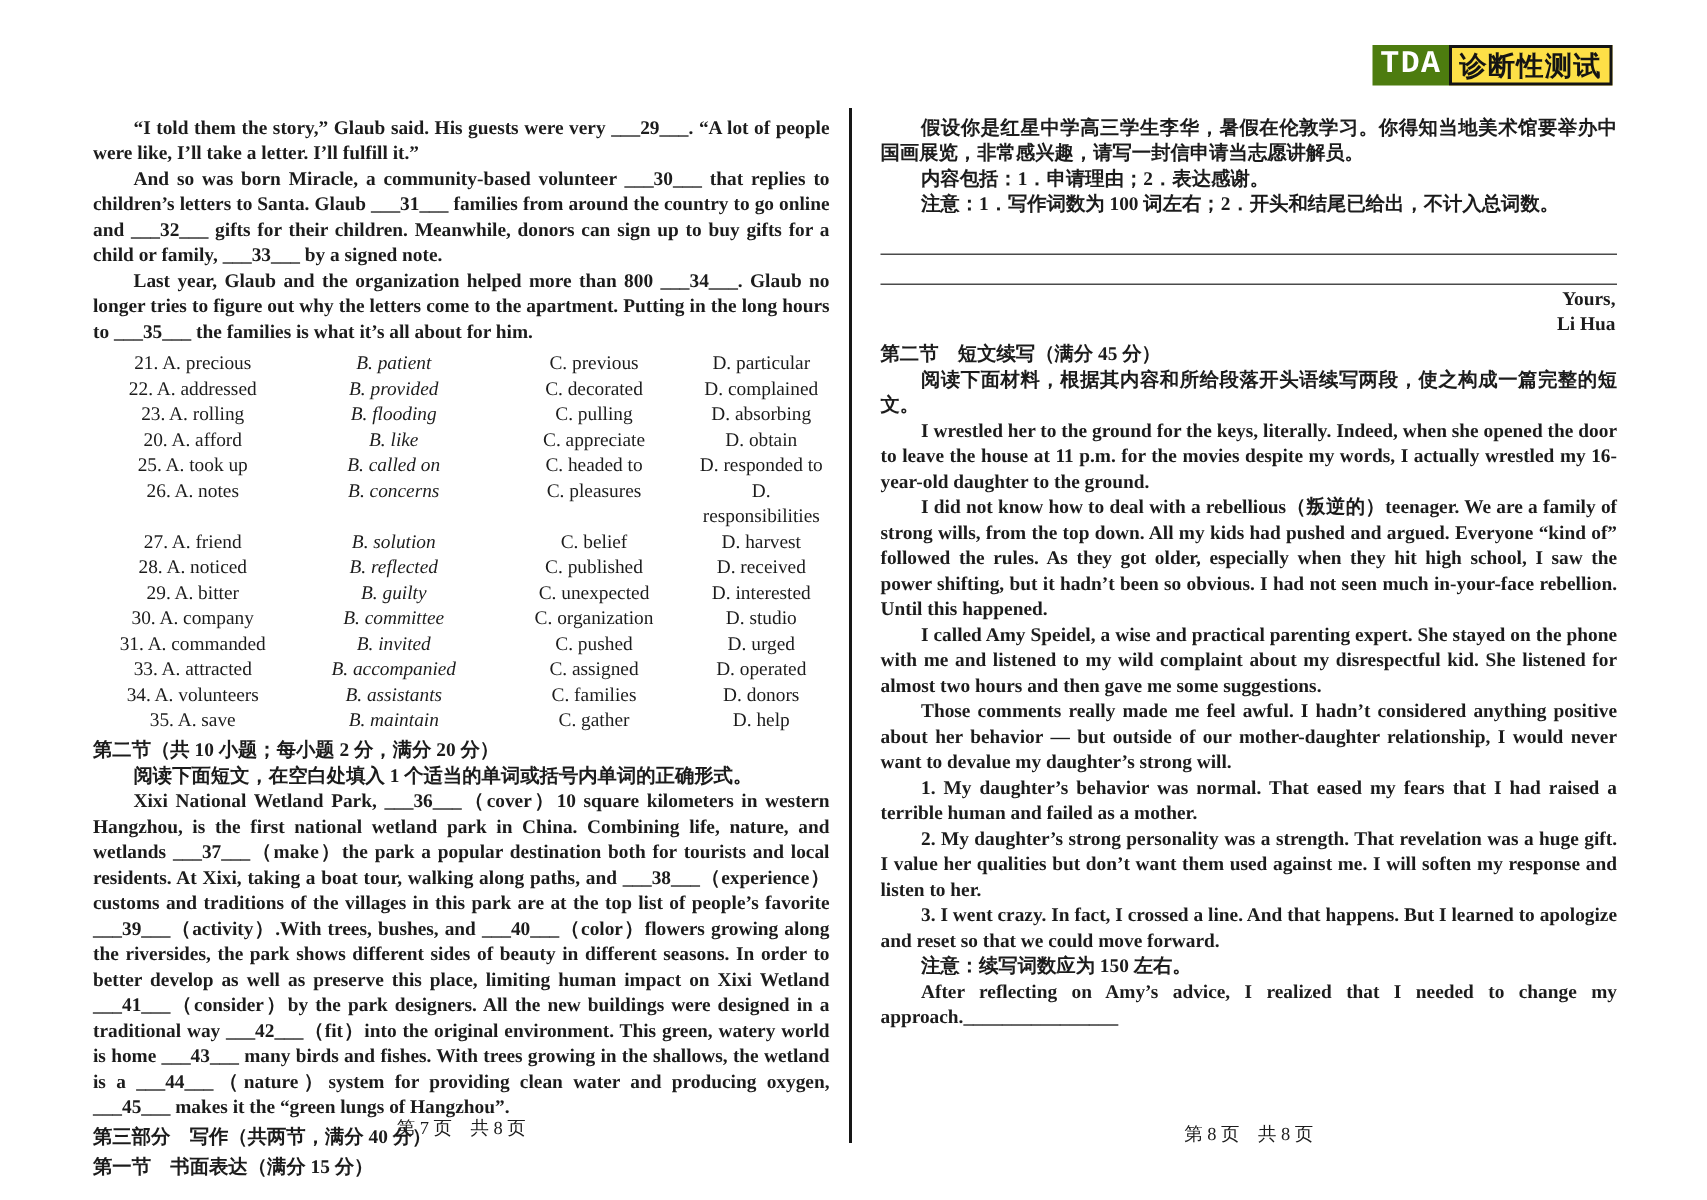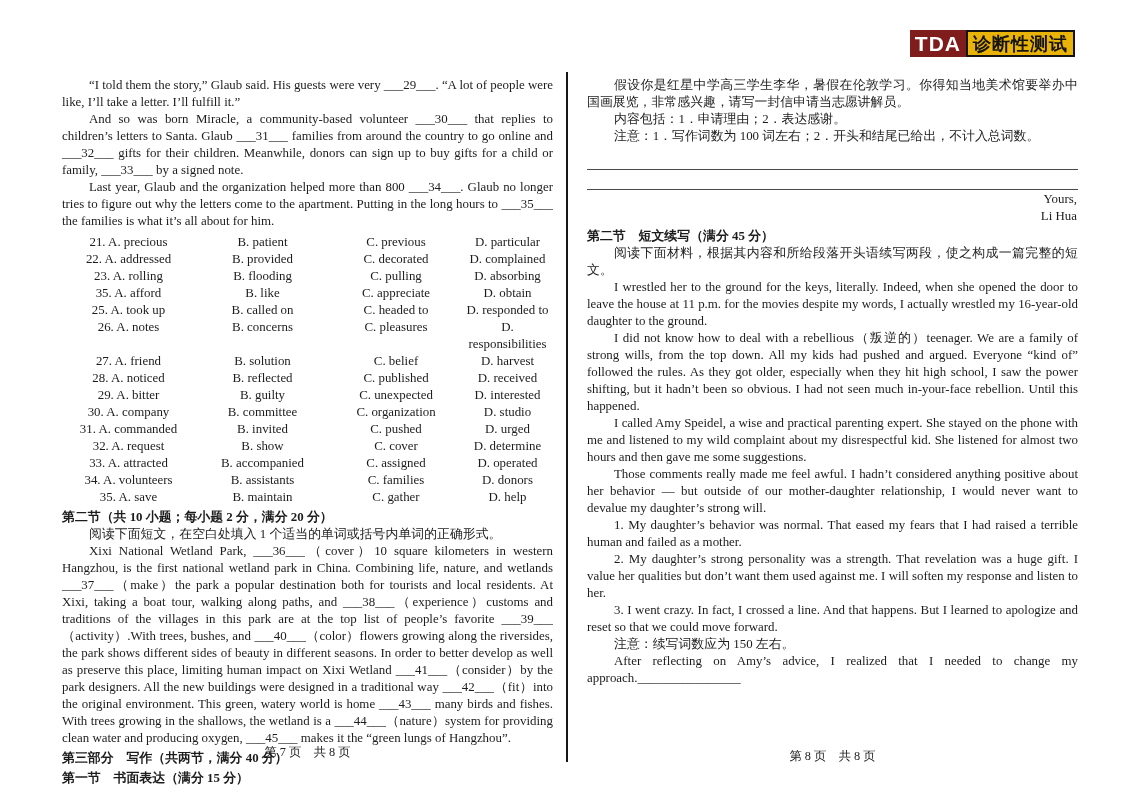--- a/index.html
+++ b/index.html
@@ -4,44 +4,44 @@
 <style>
   html,body{margin:0;padding:0;}
   body{
     width:1138px;height:800px;background:#ffffff;position:relative;
     font-family:"Liberation Serif","DejaVu Serif",serif;
     color:#1c1c1c;overflow:hidden;
   }
   .col{position:absolute;top:77px;width:491px;font-size:12.9px;line-height:17px;}
   .col-left{left:62px;}
   .col-right{left:587px;}
-  p{margin:0;text-align:justify;}
+  p{margin:0;text-align:justify;font-weight:bold;}
   .indent{text-indent:27px;}
   .sec{font-weight:bold;text-align:left;margin-top:3px;}
   .opts{margin-top:4px;margin-bottom:2px;text-align:center;}
   .opt-row{display:flex;}
   .opt-c0{width:133px;}
-  .opt-c1{width:135px;}
+  .opt-c1{width:135px;font-style:italic;}
   .opt-c2{width:132px;}
   .opt-c3{flex:1;}
   .divider{position:absolute;left:566px;top:72px;width:2px;height:690px;background:#161616;}
   .blankline{height:24px;border-bottom:1px solid #4a4a4a;}
   .blankline2{height:19px;border-bottom:1px solid #4a4a4a;}
   .align-right{text-align:right;padding-right:1px;}
   .footer{position:absolute;width:491px;text-align:center;font-size:12.3px;}
   .footer-left{left:62px;top:744px;}
   .footer-right{left:587px;top:748px;}
   .logo{position:absolute;top:30px;right:63px;display:flex;align-items:stretch;height:27px;}
   .logo-badge{
-    background:#7f1d1d;color:#ffffff;display:flex;align-items:center;
-    font-family:Liberation Sans, sans-serif;
+    background:#4d7c0f;color:#ffffff;display:flex;align-items:center;
+    font-family:Liberation Mono, monospace;
     font-weight:bold;font-size:21px;padding:0 5px;letter-spacing:1px;text-align:center;
   }
   .logo-title{
-    border:2px solid #141414;background:#eab308;color:#141414;display:flex;align-items:center;
+    border:2px solid #141414;background:#fde047;color:#141414;display:flex;align-items:center;
     font-weight:bold;font-size:18px;padding:0 5px;letter-spacing:1px;
   }
   .yours{margin-top:1px;}
 </style>
 </head>
 <body>
 
 <div class="logo">
   <div class="logo-badge">TDA</div>
   <div class="logo-title">诊断性测试</div>
@@ -67,21 +67,21 @@
         <span class="opt-c2">C. decorated</span>
         <span class="opt-c3">D. complained</span>
       </div>
     <div class="opt-row">
         <span class="opt-c0">23. A. rolling</span>
         <span class="opt-c1">B. flooding</span>
         <span class="opt-c2">C. pulling</span>
         <span class="opt-c3">D. absorbing</span>
       </div>
     <div class="opt-row">
-        <span class="opt-c0">35. A. afford</span>
+        <span class="opt-c0">20. A. afford</span>
         <span class="opt-c1">B. like</span>
         <span class="opt-c2">C. appreciate</span>
         <span class="opt-c3">D. obtain</span>
       </div>
     <div class="opt-row">
         <span class="opt-c0">25. A. took up</span>
         <span class="opt-c1">B. called on</span>
         <span class="opt-c2">C. headed to</span>
         <span class="opt-c3">D. responded to</span>
       </div>
@@ -113,26 +113,20 @@
         <span class="opt-c0">30. A. company</span>
         <span class="opt-c1">B. committee</span>
         <span class="opt-c2">C. organization</span>
         <span class="opt-c3">D. studio</span>
       </div>
     <div class="opt-row">
         <span class="opt-c0">31. A. commanded</span>
         <span class="opt-c1">B. invited</span>
         <span class="opt-c2">C. pushed</span>
         <span class="opt-c3">D. urged</span>
-      </div>
-    <div class="opt-row">
-        <span class="opt-c0">32. A. request</span>
-        <span class="opt-c1">B. show</span>
-        <span class="opt-c2">C. cover</span>
-        <span class="opt-c3">D. determine</span>
       </div>
     <div class="opt-row">
         <span class="opt-c0">33. A. attracted</span>
         <span class="opt-c1">B. accompanied</span>
         <span class="opt-c2">C. assigned</span>
         <span class="opt-c3">D. operated</span>
       </div>
     <div class="opt-row">
         <span class="opt-c0">34. A. volunteers</span>
         <span class="opt-c1">B. assistants</span>

